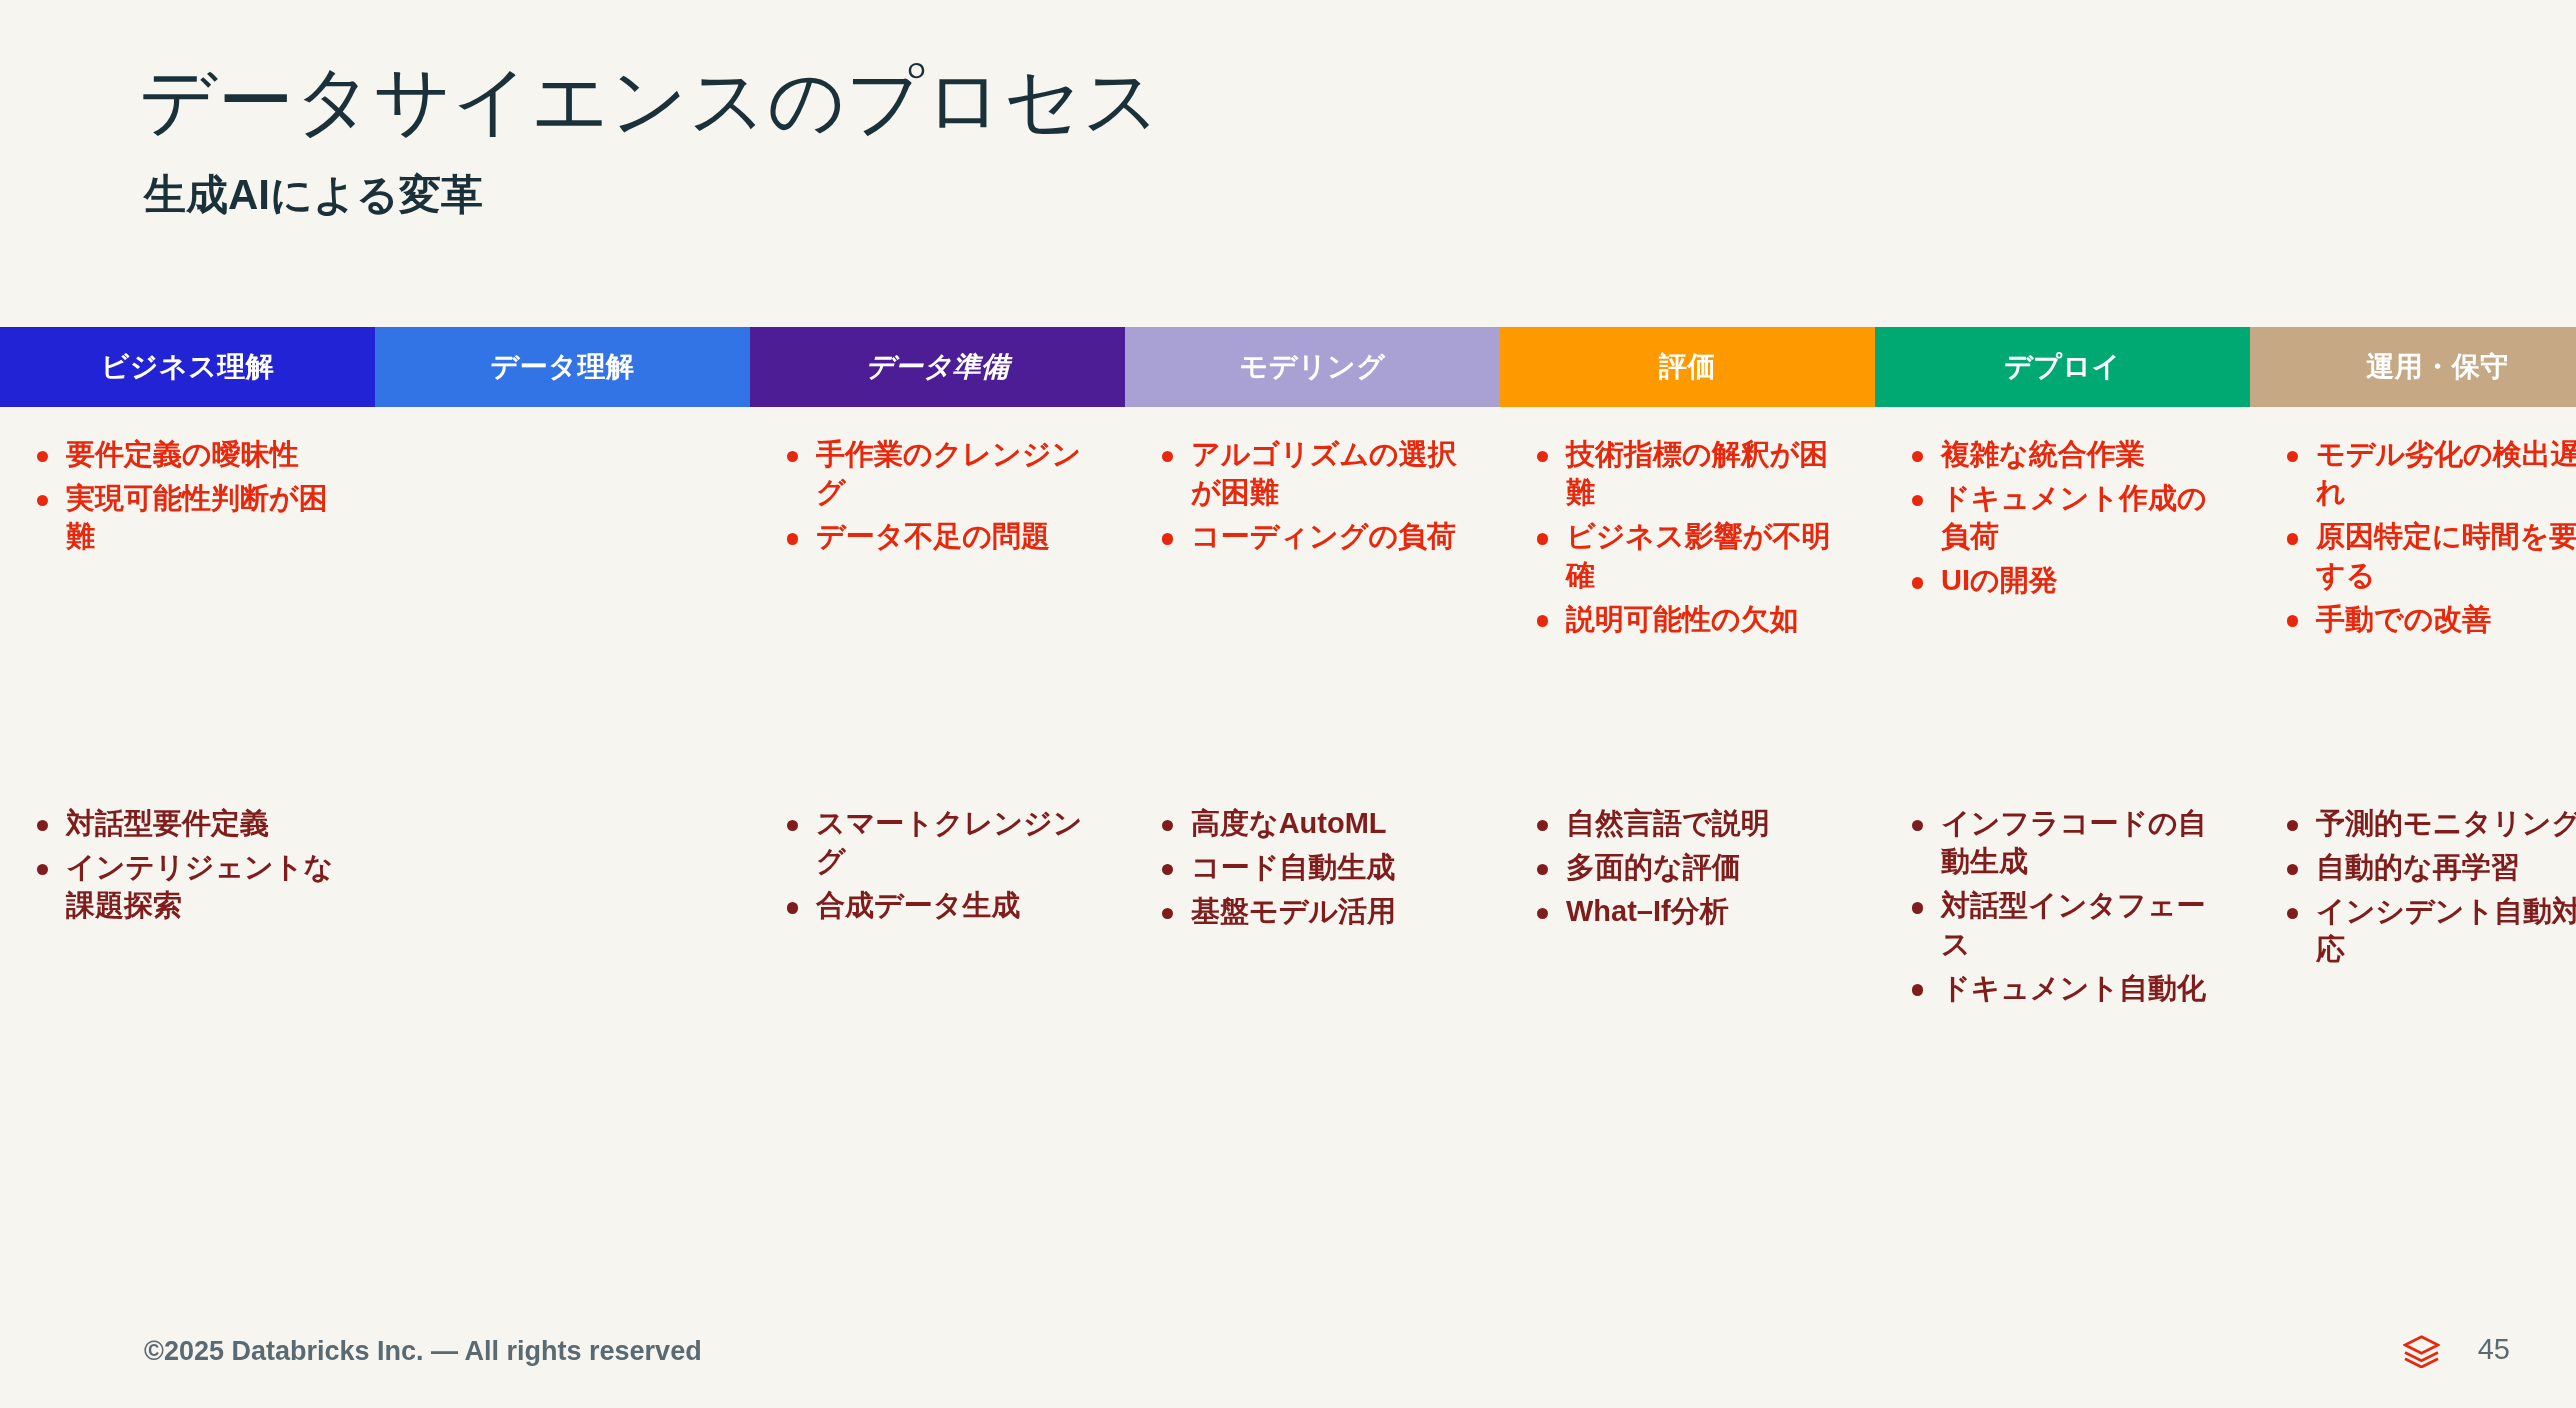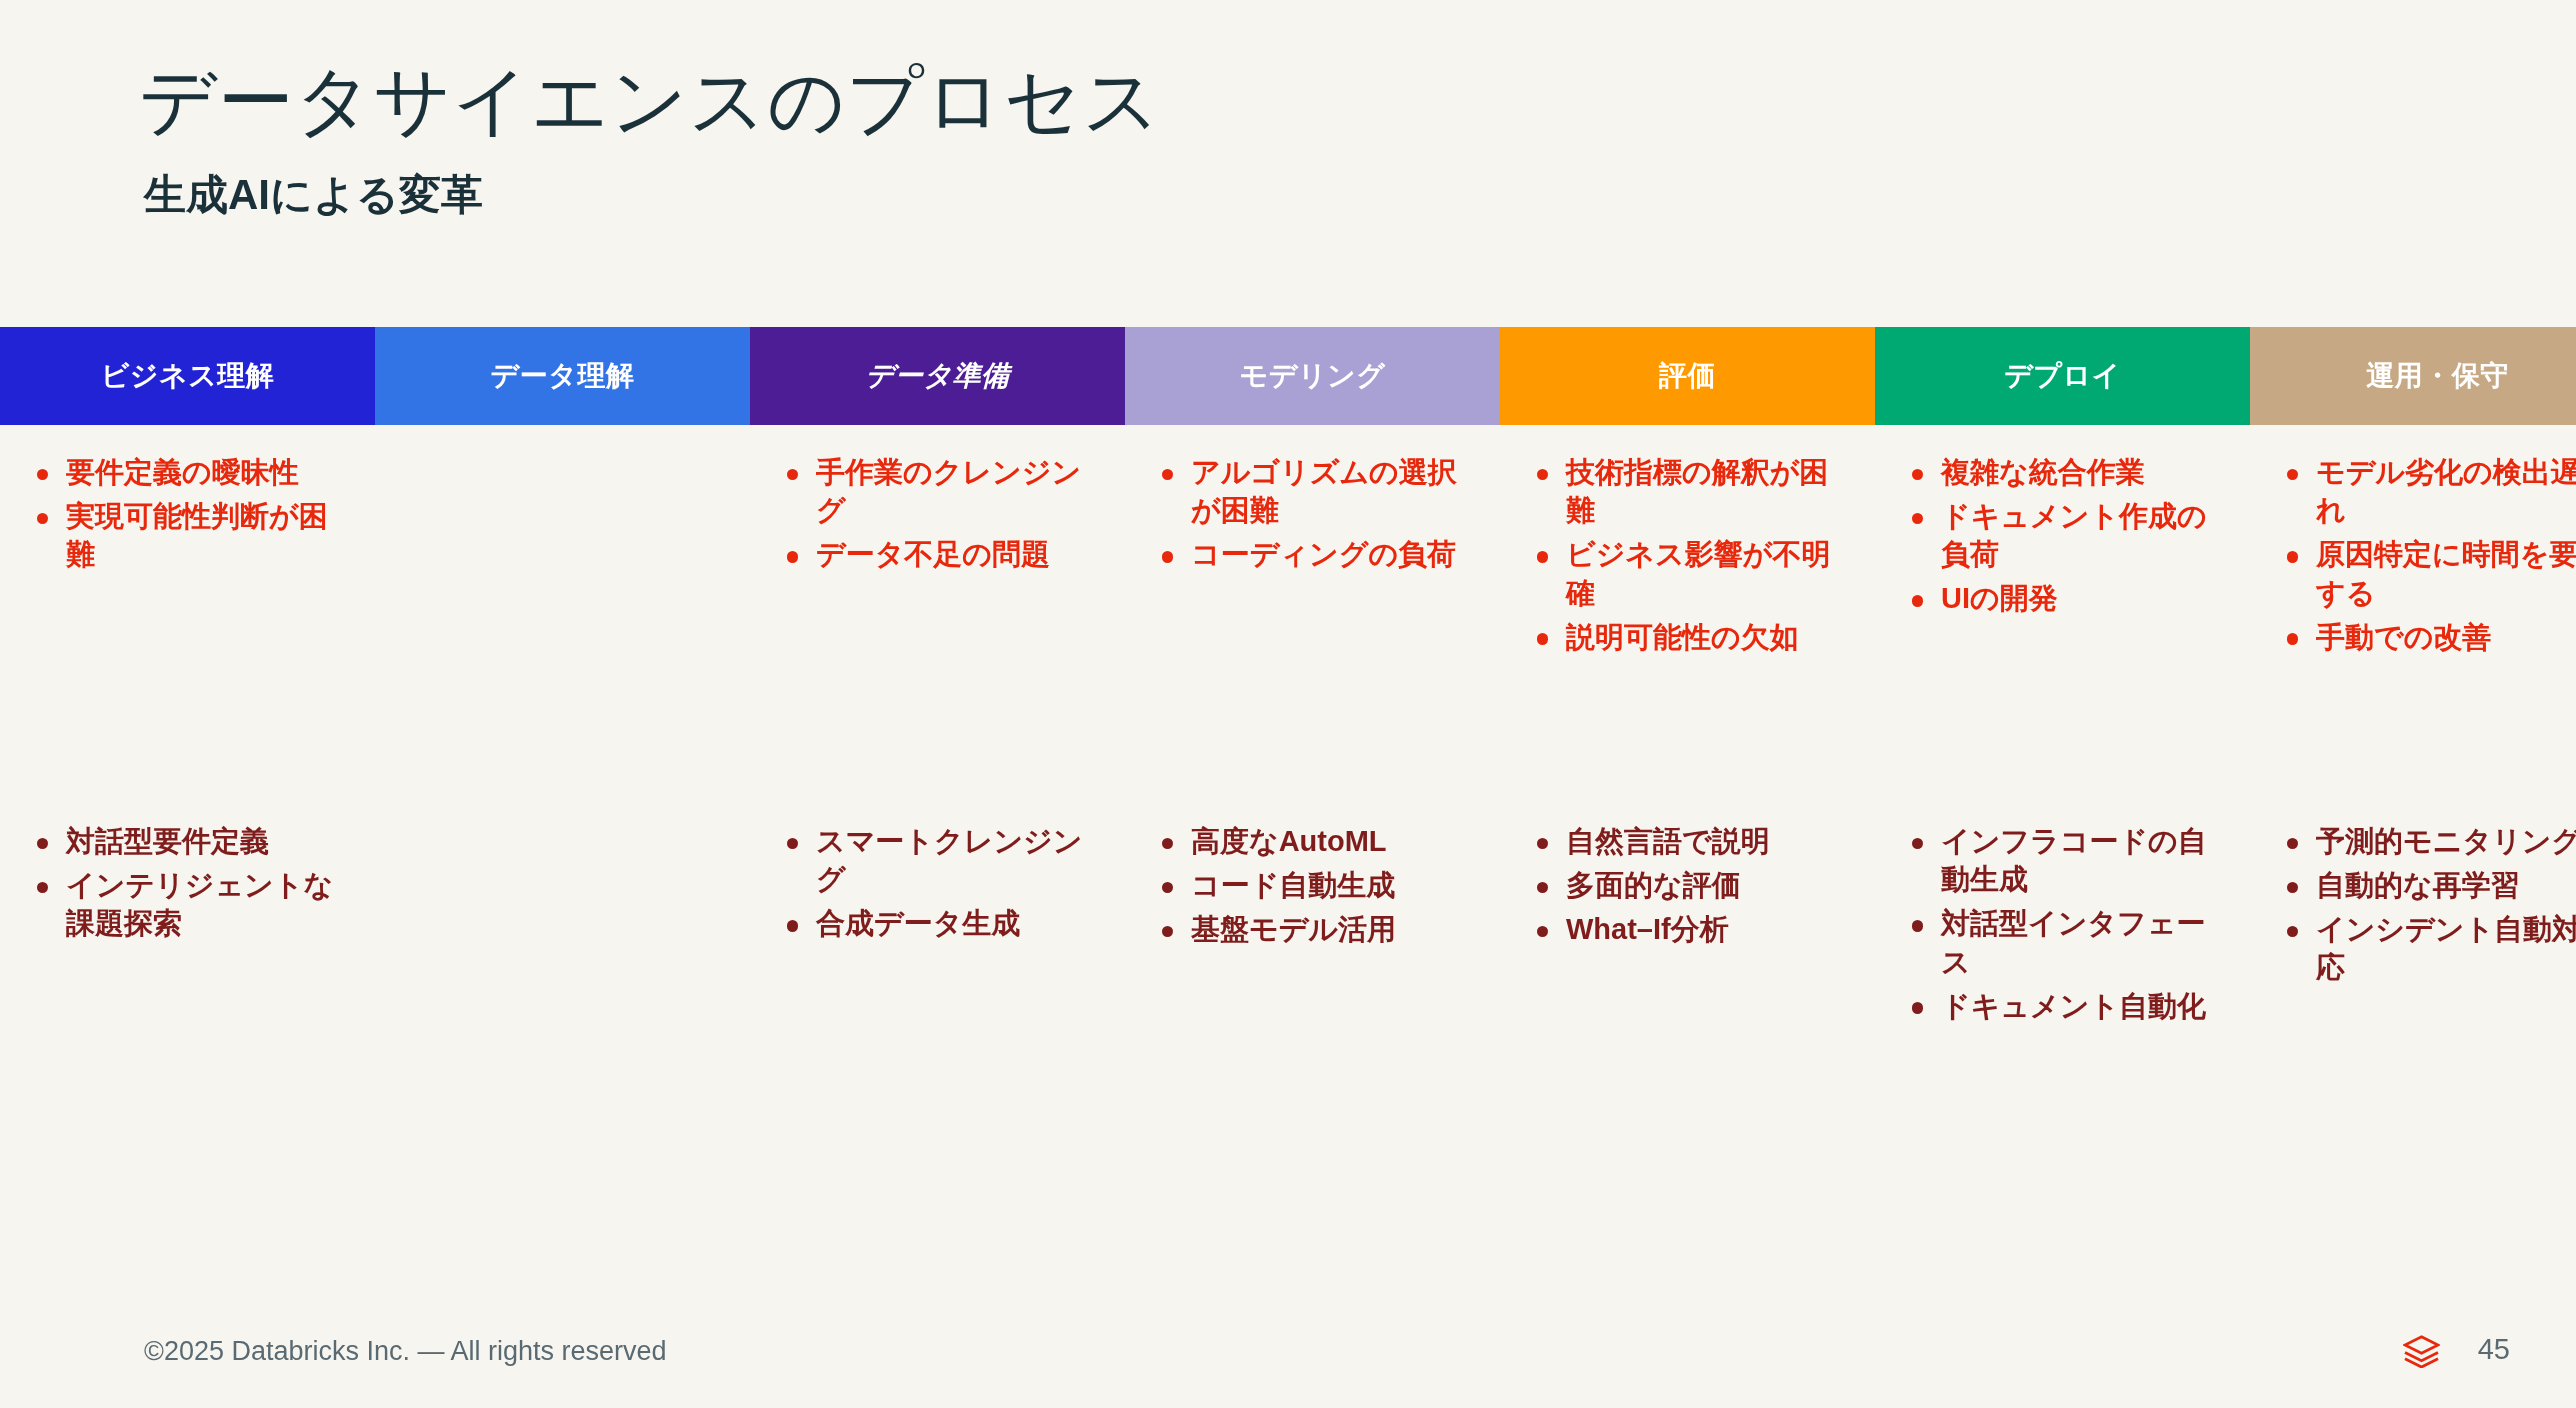--- a/index.html
+++ b/index.html
@@ -49,21 +49,21 @@
     display: flex;
     flex-direction: row;
     align-items: flex-start;
   }
   .col {
     width: 375px;
     flex: 0 0 375px;
     position: relative;
   }
   .col-head {
-    height: 98px;
+    height: 80px;
     display: flex;
     align-items: center;
     justify-content: center;
     color: #ffffff;
     font-size: 28px;
     font-weight: 700;
     letter-spacing: 0.5px;
     margin-bottom: 0;
   }
   .col-body {
@@ -106,21 +106,21 @@
   }
   .challenges ul.bullets li { color: #e8280c; }
   .solutions  ul.bullets li { color: #7f1d1d; }
 
   .footer-text {
     position: absolute;
     left: 144px;
     top: 1336px;
     font-size: 27px;
     color: #5a6a72;
-    font-weight: 400;
+    font-weight: 700;
     white-space: nowrap;
   }
   .page-number {
     position: absolute;
     right: 66px;
     top: 1333px;
     font-size: 29px;
     color: #5a6a72;
     font-weight: 400;
   }

